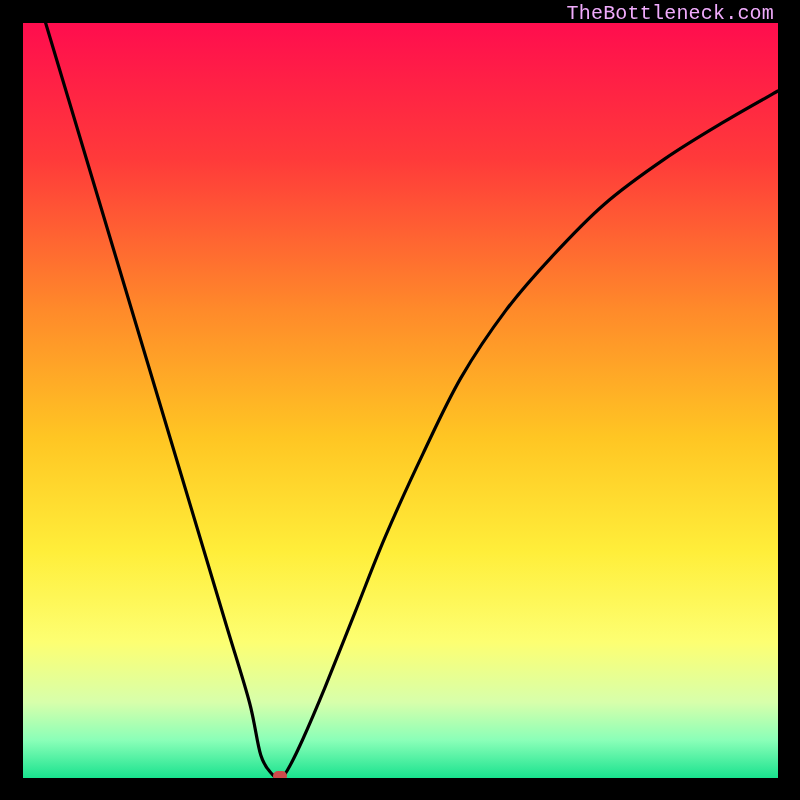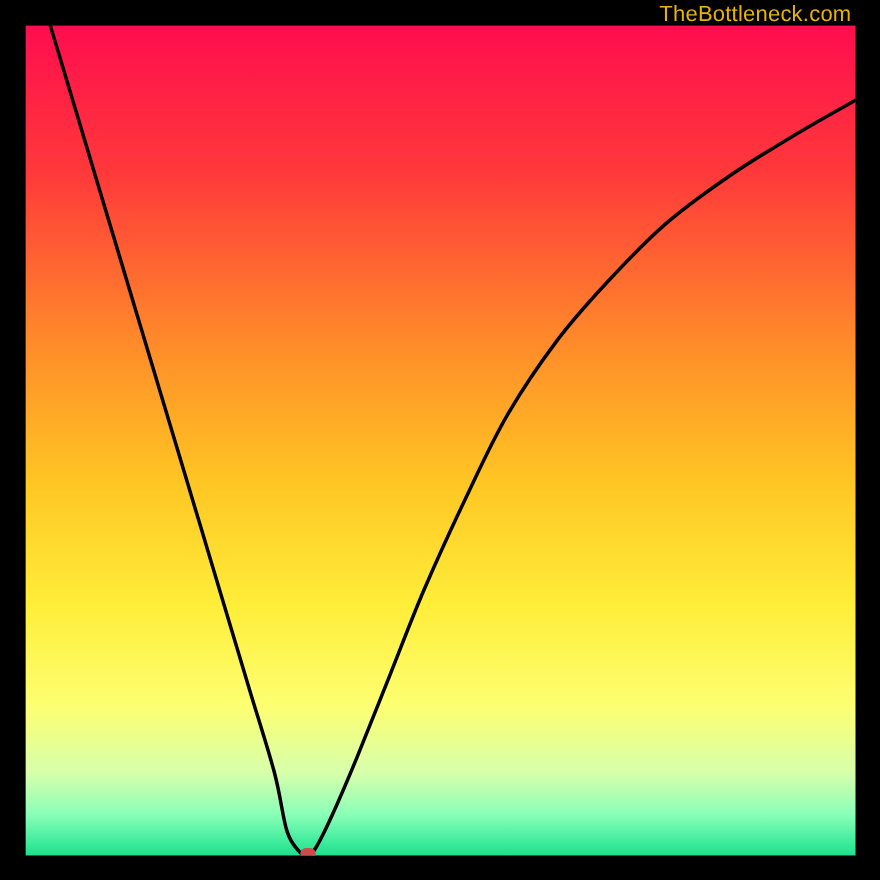--- a/index.html
+++ b/index.html
@@ -34,23 +34,23 @@
     position: absolute;
     left: 0; top: 0;
     width: 755px;
     height: 755px;
     overflow: visible;
   }
   .watermark {
     position: absolute;
     top: 2px;
     right: 26px;
-    font-family: Liberation Sans, sans-serif;
+    font-family: Liberation Mono, monospace;
     font-size: 20px;
-    color: #eab308;
+    color: #f0abfc;
     letter-spacing: 0.2px;
   }
   .marker {
     position: absolute;
     width: 14px;
     height: 10px;
     border-radius: 5px;
     background: #cc4b4b;
   }
 </style>

